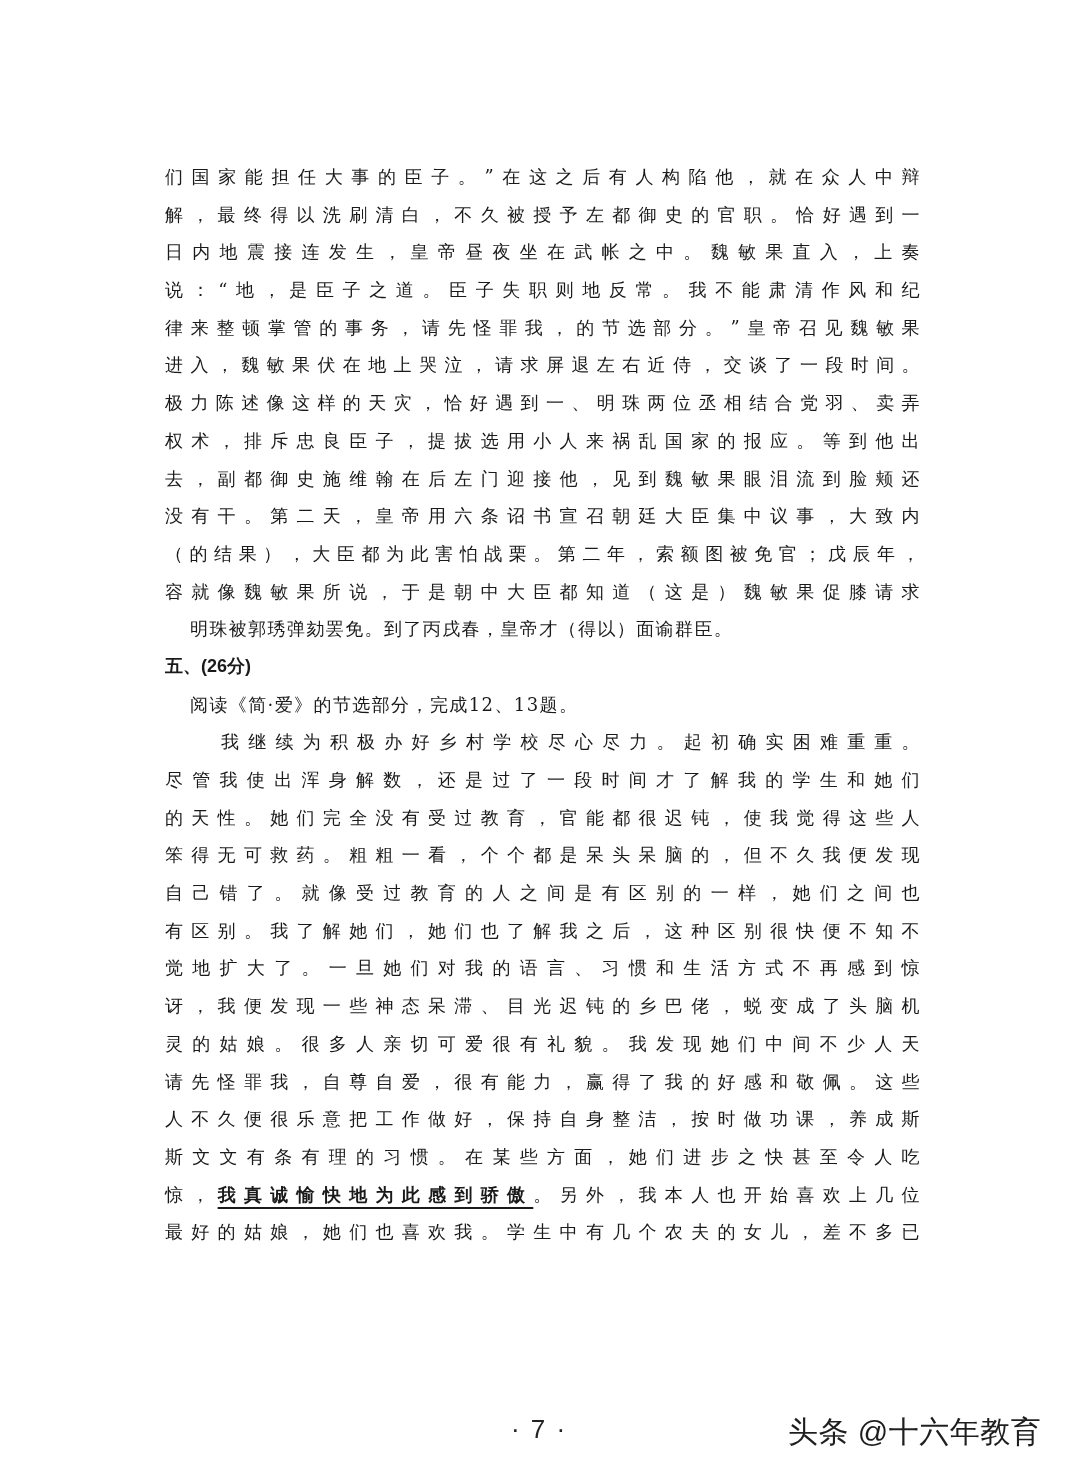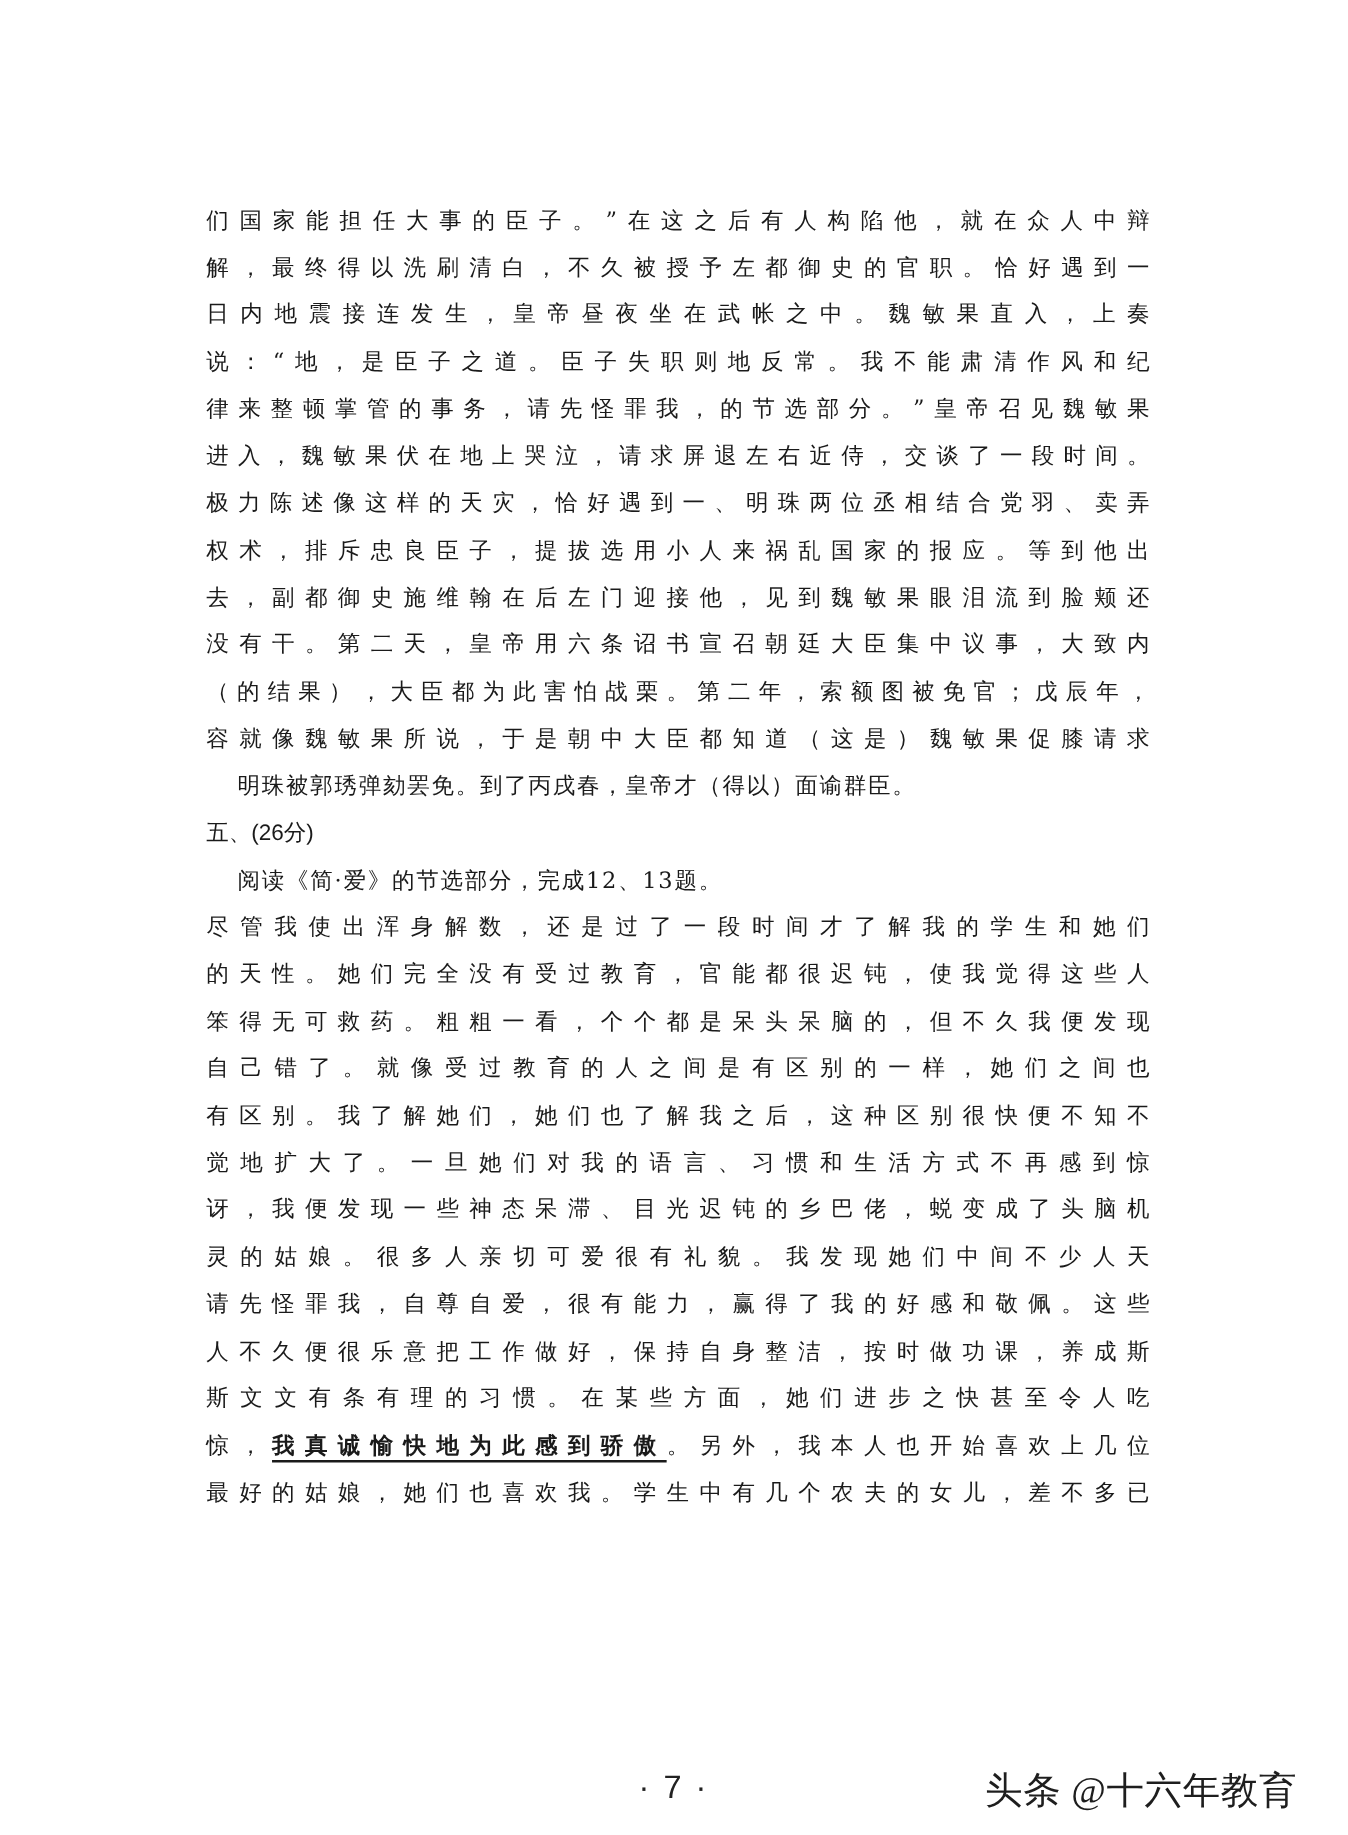--- a/index.html
+++ b/index.html
@@ -33,21 +33,21 @@
   }
   .line.last {
     text-align-last: left;
     margin-left: 25px;
   }
   .line.indent {
     padding-left: 56px;
   }
   .section-heading {
     font-family: "Liberation Sans", "DejaVu Sans", sans-serif;
-    font-weight: normal;
+    font-weight: bold;
     text-align-last: left;
     letter-spacing: 0;
   }
   .underlined {
     text-decoration: underline;
     text-decoration-thickness: 1.5px;
     text-underline-offset: 6px;
     font-weight: bold;
   }
   .page-number {
@@ -58,21 +58,21 @@
     text-align: center;
     font-family: "Liberation Sans", "DejaVu Sans", sans-serif;
     font-size: 26px;
     color: #222;
     letter-spacing: 2px;
   }
   .watermark {
     position: absolute;
     top: 1412px;
     left: 788px;
-    font-family: Liberation Serif, serif;
+    font-family: Liberation Sans, sans-serif;
     font-size: 30px;
     color: #1e1e1e;
     text-shadow: 1px 1px 0 #ffffff, -1px -1px 0 #ffffff;
     letter-spacing: 0.5px;
   }
 </style>
 </head>
 <body>
 
 <div class="page-body">
@@ -89,20 +89,21 @@
     <span class="line">没有干。第二天，皇帝用六条诏书宣召朝廷大臣集中议事，大致内</span>
     <span class="line">（的结果），大臣都为此害怕战栗。第二年，索额图被免官；戊辰年，</span>
     <span class="line">容就像魏敏果所说，于是朝中大臣都知道（这是）魏敏果促膝请求</span>
     <span class="line last">明珠被郭琇弹劾罢免。到了丙戌春，皇帝才（得以）面谕群臣。</span>
   </div>
 
   <span class="line section-heading">五、(26分)</span>
   <span class="line last">阅读《简·爱》的节选部分，完成12、13题。</span>
 
   <div>
+    <span class="line indent">我继续为积极办好乡村学校尽心尽力。起初确实困难重重。</span>
     <span class="line">尽管我使出浑身解数，还是过了一段时间才了解我的学生和她们</span>
     <span class="line">的天性。她们完全没有受过教育，官能都很迟钝，使我觉得这些人</span>
     <span class="line">笨得无可救药。粗粗一看，个个都是呆头呆脑的，但不久我便发现</span>
     <span class="line">自己错了。就像受过教育的人之间是有区别的一样，她们之间也</span>
     <span class="line">有区别。我了解她们，她们也了解我之后，这种区别很快便不知不</span>
     <span class="line">觉地扩大了。一旦她们对我的语言、习惯和生活方式不再感到惊</span>
     <span class="line">讶，我便发现一些神态呆滞、目光迟钝的乡巴佬，蜕变成了头脑机</span>
     <span class="line">灵的姑娘。很多人亲切可爱很有礼貌。我发现她们中间不少人天</span>
     <span class="line">请先怪罪我，自尊自爱，很有能力，赢得了我的好感和敬佩。这些</span>
     <span class="line">人不久便很乐意把工作做好，保持自身整洁，按时做功课，养成斯</span>

